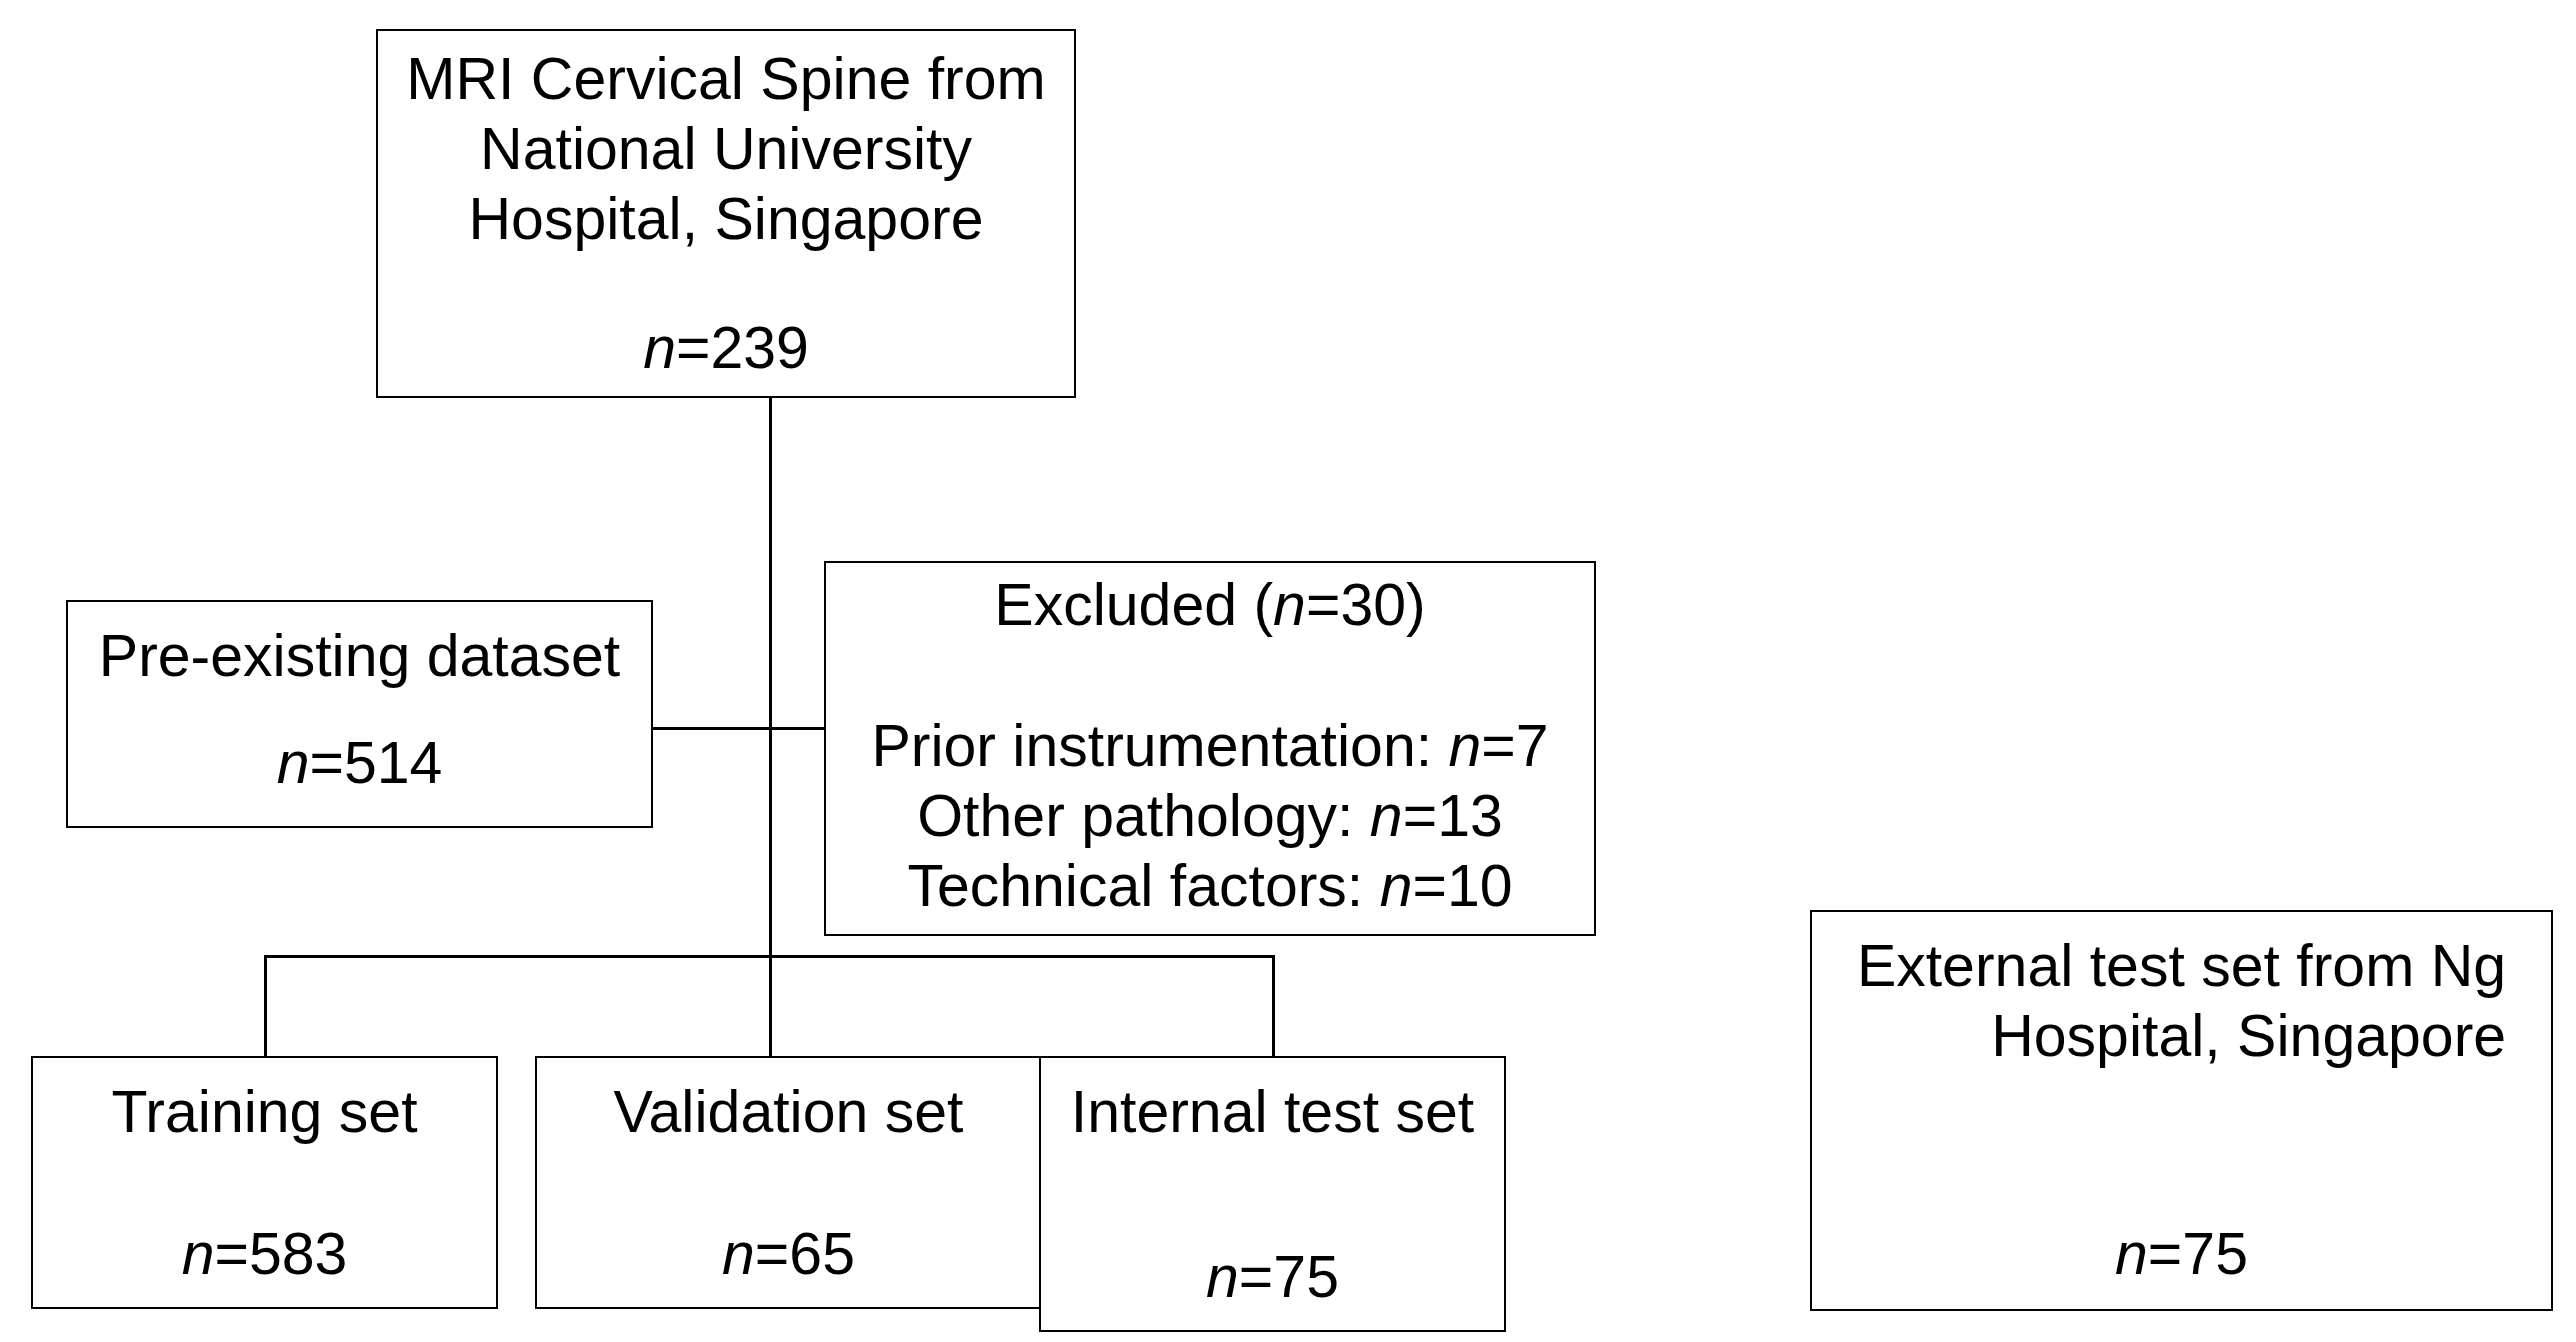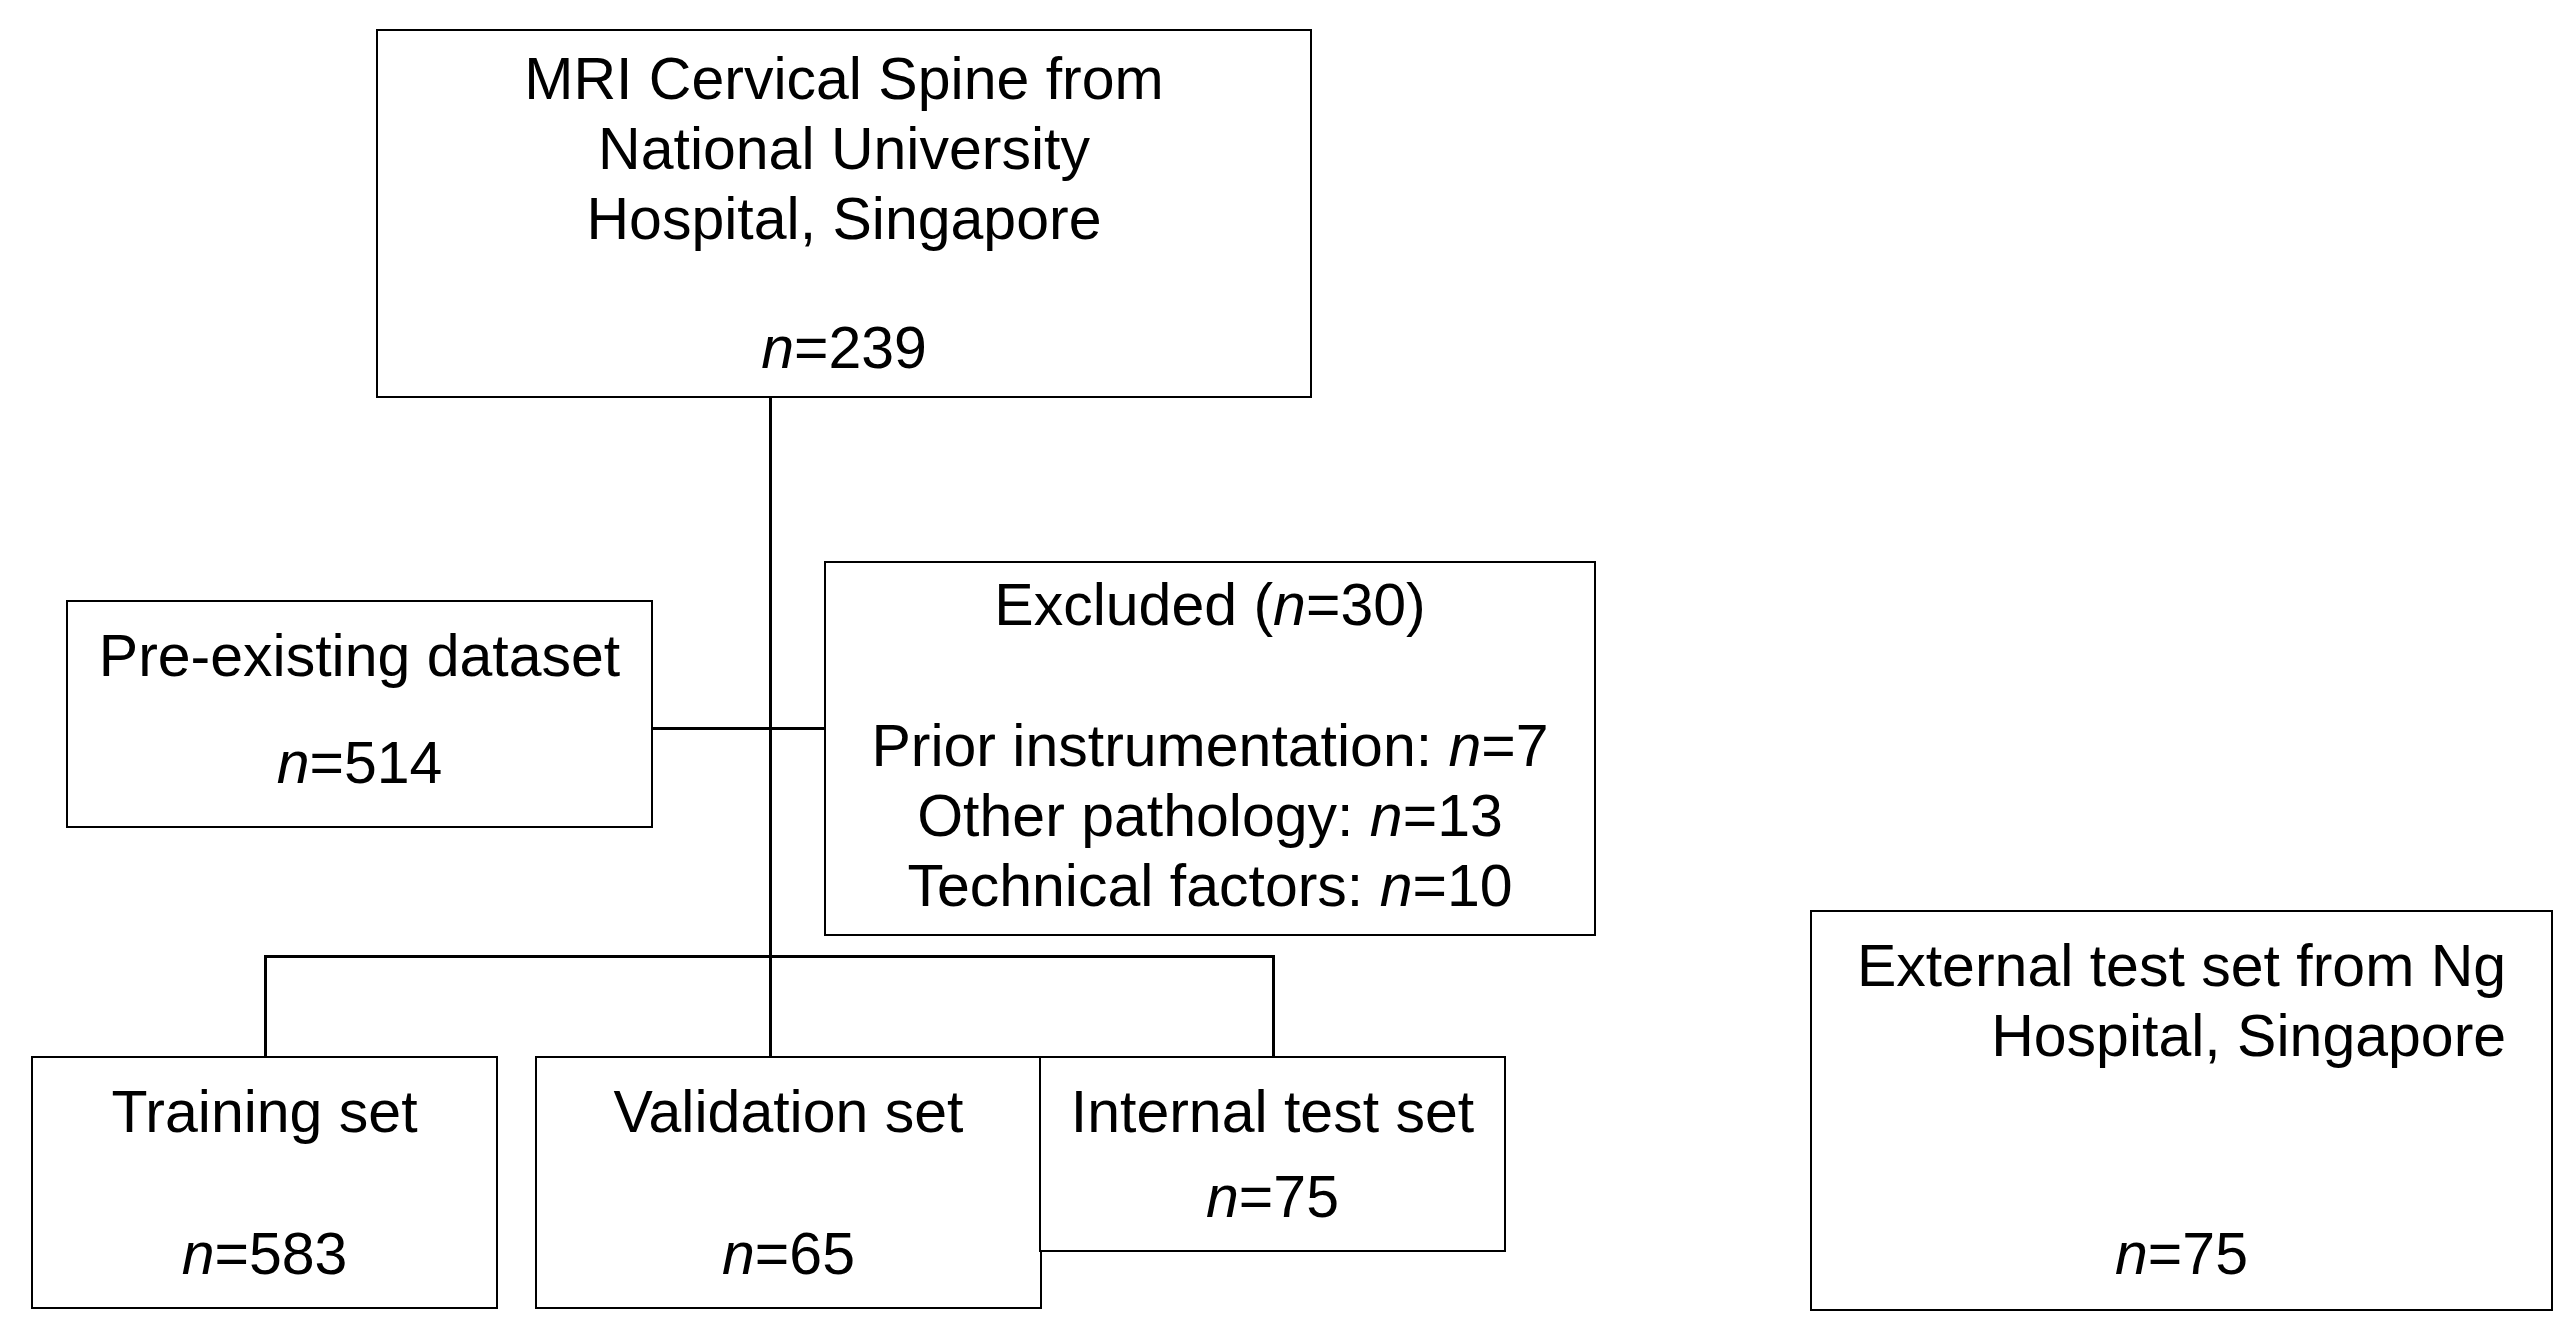--- a/index.html
+++ b/index.html
@@ -21,26 +21,26 @@
     position: absolute;
     box-sizing: border-box;
     border: 2.8px solid #000000;
     background: #ffffff;
     display: flex;
     flex-direction: column;
     align-items: center;
     justify-content: space-between;
     text-align: center;
   }
-  .box-source        { left: 376px;  top: 29px;   width: 936px; height: 369px; padding: 13px 0 13px; }
+  .box-source        { left: 376px;  top: 29px;   width: 700px; height: 369px; padding: 13px 0 13px; }
   .box-pre-existing  { left: 66px;   top: 600px;  width: 587px; height: 228px; padding: 18.5px 9.3px 28px; }
   .box-excluded      { left: 824px;  top: 542px;  width: 772px; height: 375px; padding: 7.4px 9.3px 13px; margin-top: 19px;  }
   .box-training      { left: 31px;   top: 1056px; width: 467px; height: 253px; padding: 18.5px 9.3px 18.5px; }
   .box-validation    { left: 535px;  top: 1056px; width: 507px; height: 253px; padding: 18.5px 9.3px 18.5px; }
-  .box-internal-test { left: 1039px; top: 1056px; width: 467px; height: 196px; padding: 18.5px 9.3px 18.5px; }
+  .box-internal-test { left: 1039px; top: 1056px; width: 467px; height: 276px; padding: 18.5px 9.3px 18.5px; }
   .box-external-test { left: 1810px; top: 910px;  width: 743px; height: 401px; padding: 18.5px 9.3px 20.4px; text-align: right; }
   .conn {
     position: absolute;
     background: #000000;
   }
   .conn-v-main   { left: 769px;  top: 398px;  width: 2.8px;    height: 659px; }
   .conn-h-side   { left: 653px;  top: 727px;  width: 223px;  height: 2.8px;   }
   .conn-h-branch { left: 264px;  top: 955px; width: 1011px; height: 2.8px;   }
   .conn-drop-l   { left: 264px;  top: 955px; width: 2.8px;    height: 101px; }
   .conn-drop-r   { left: 1272px; top: 955px; width: 2.8px;    height: 101px; }

